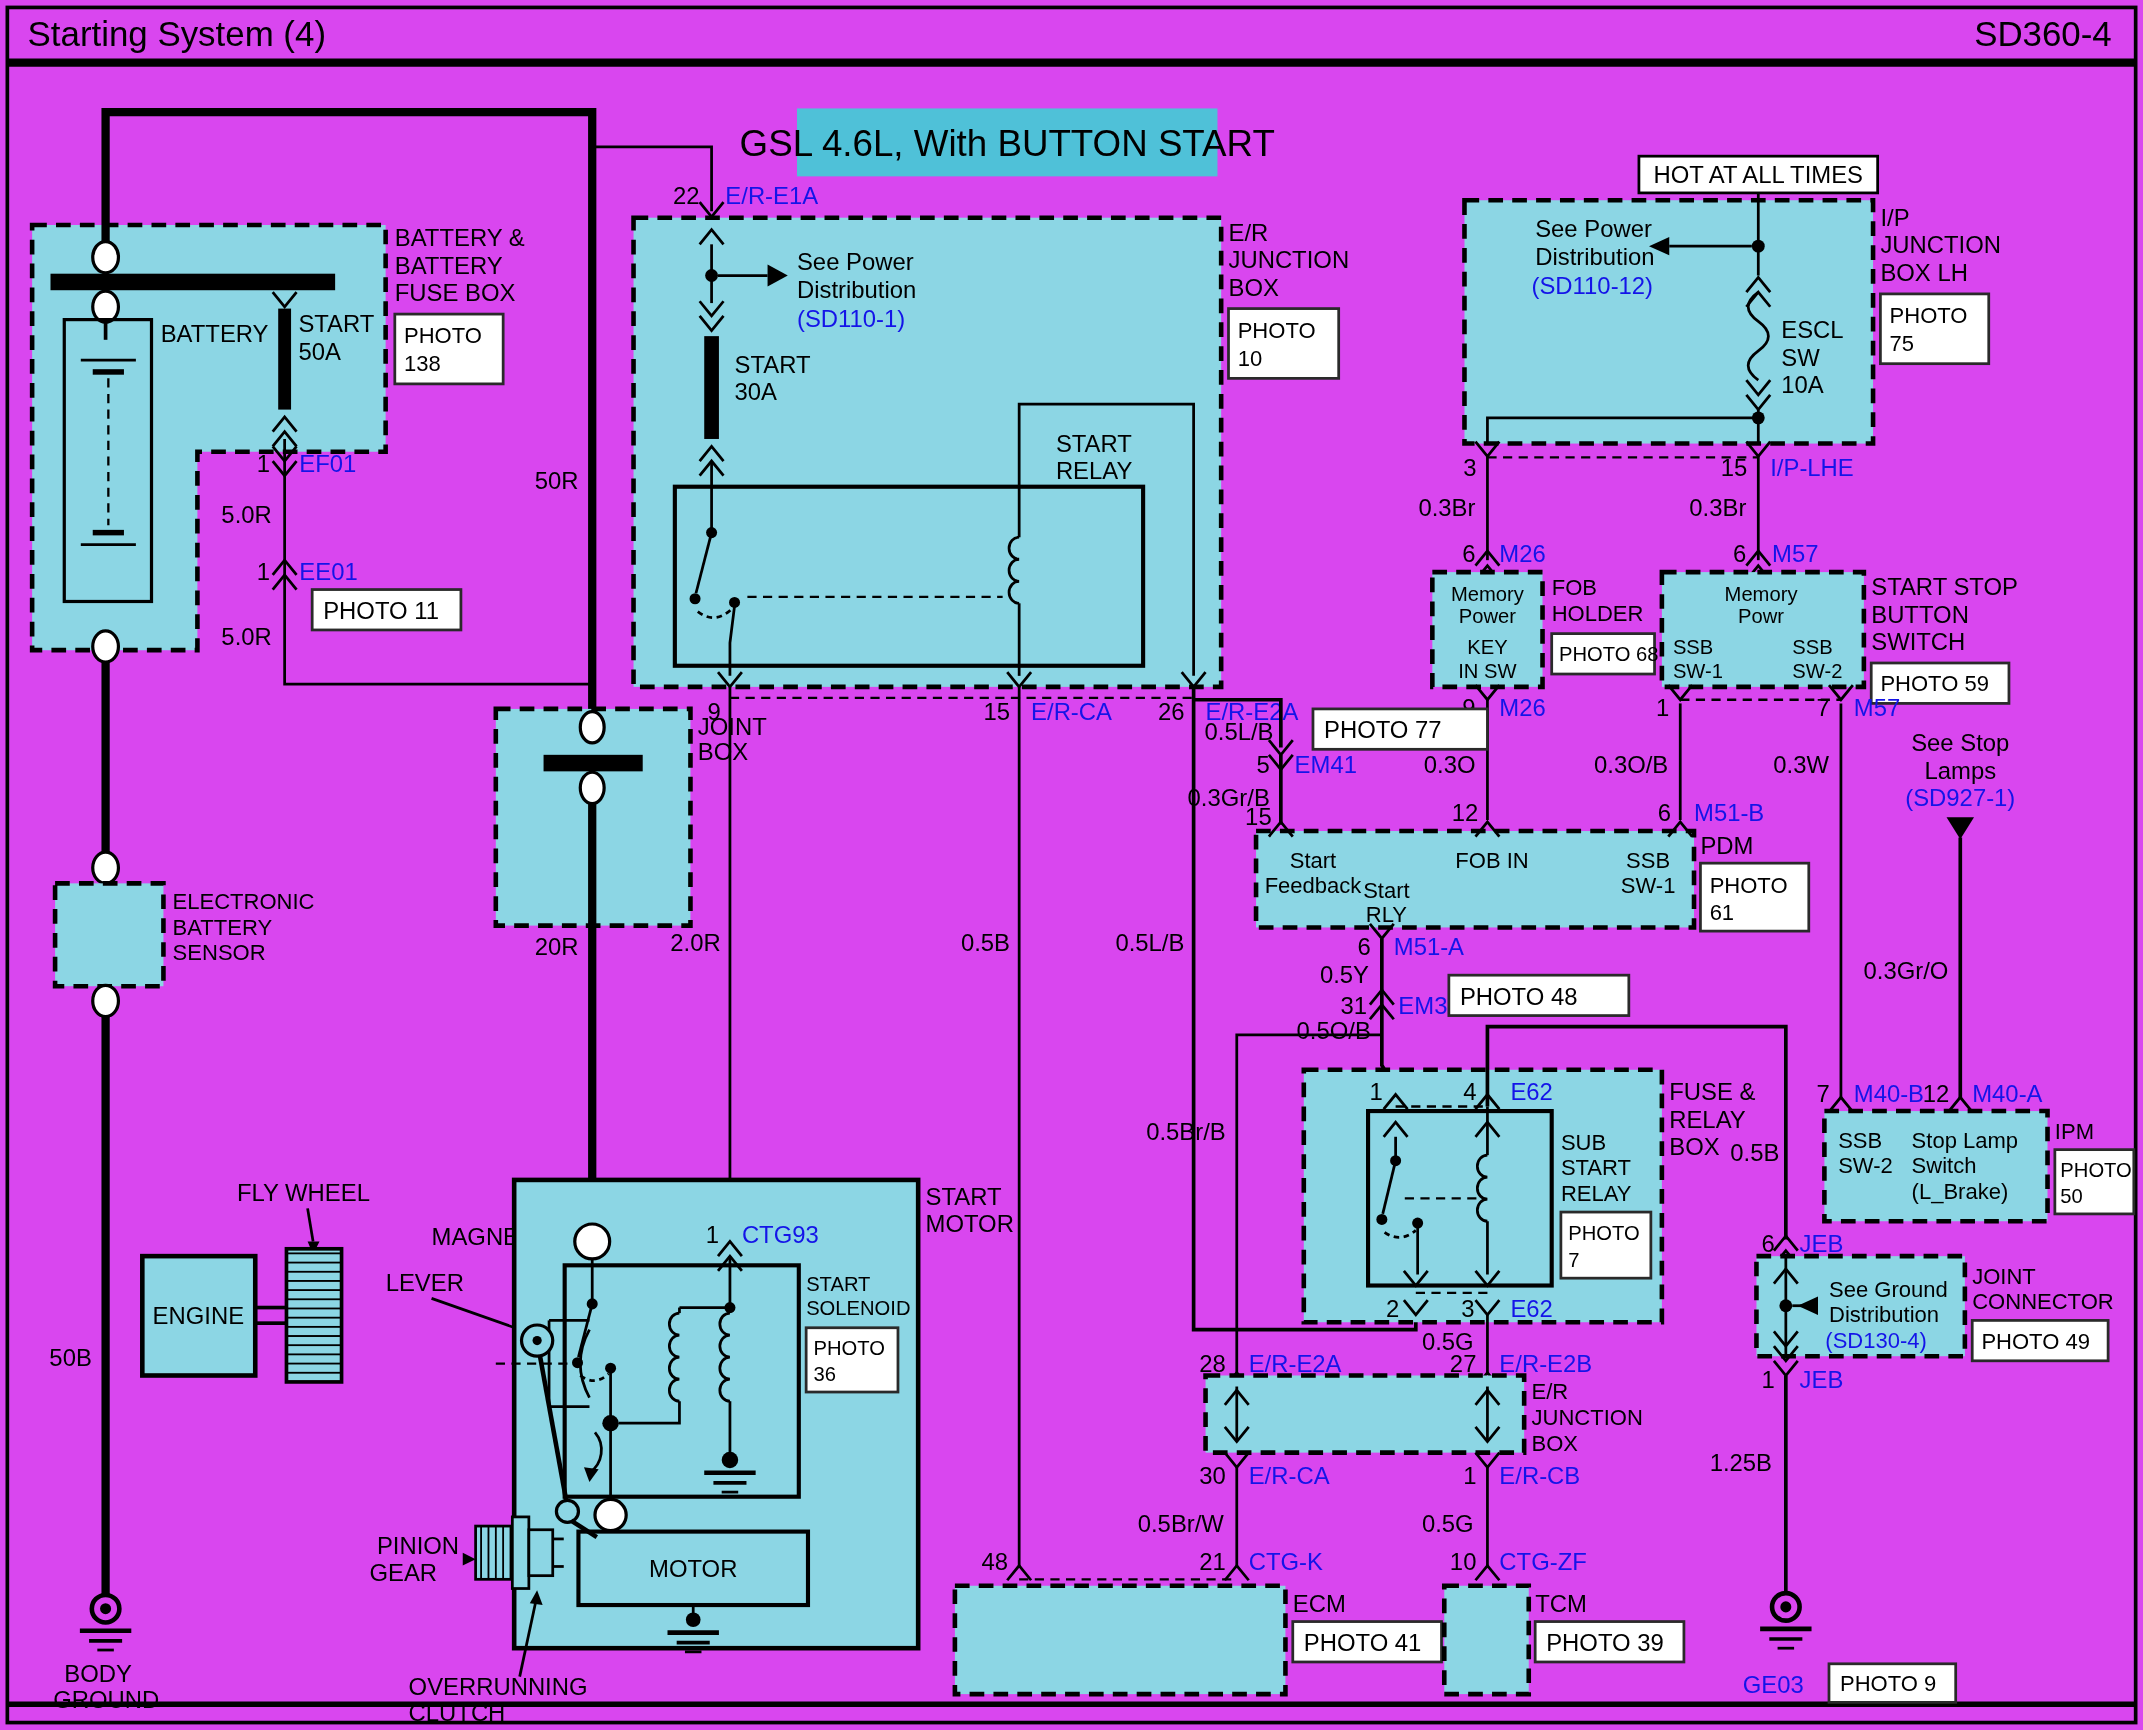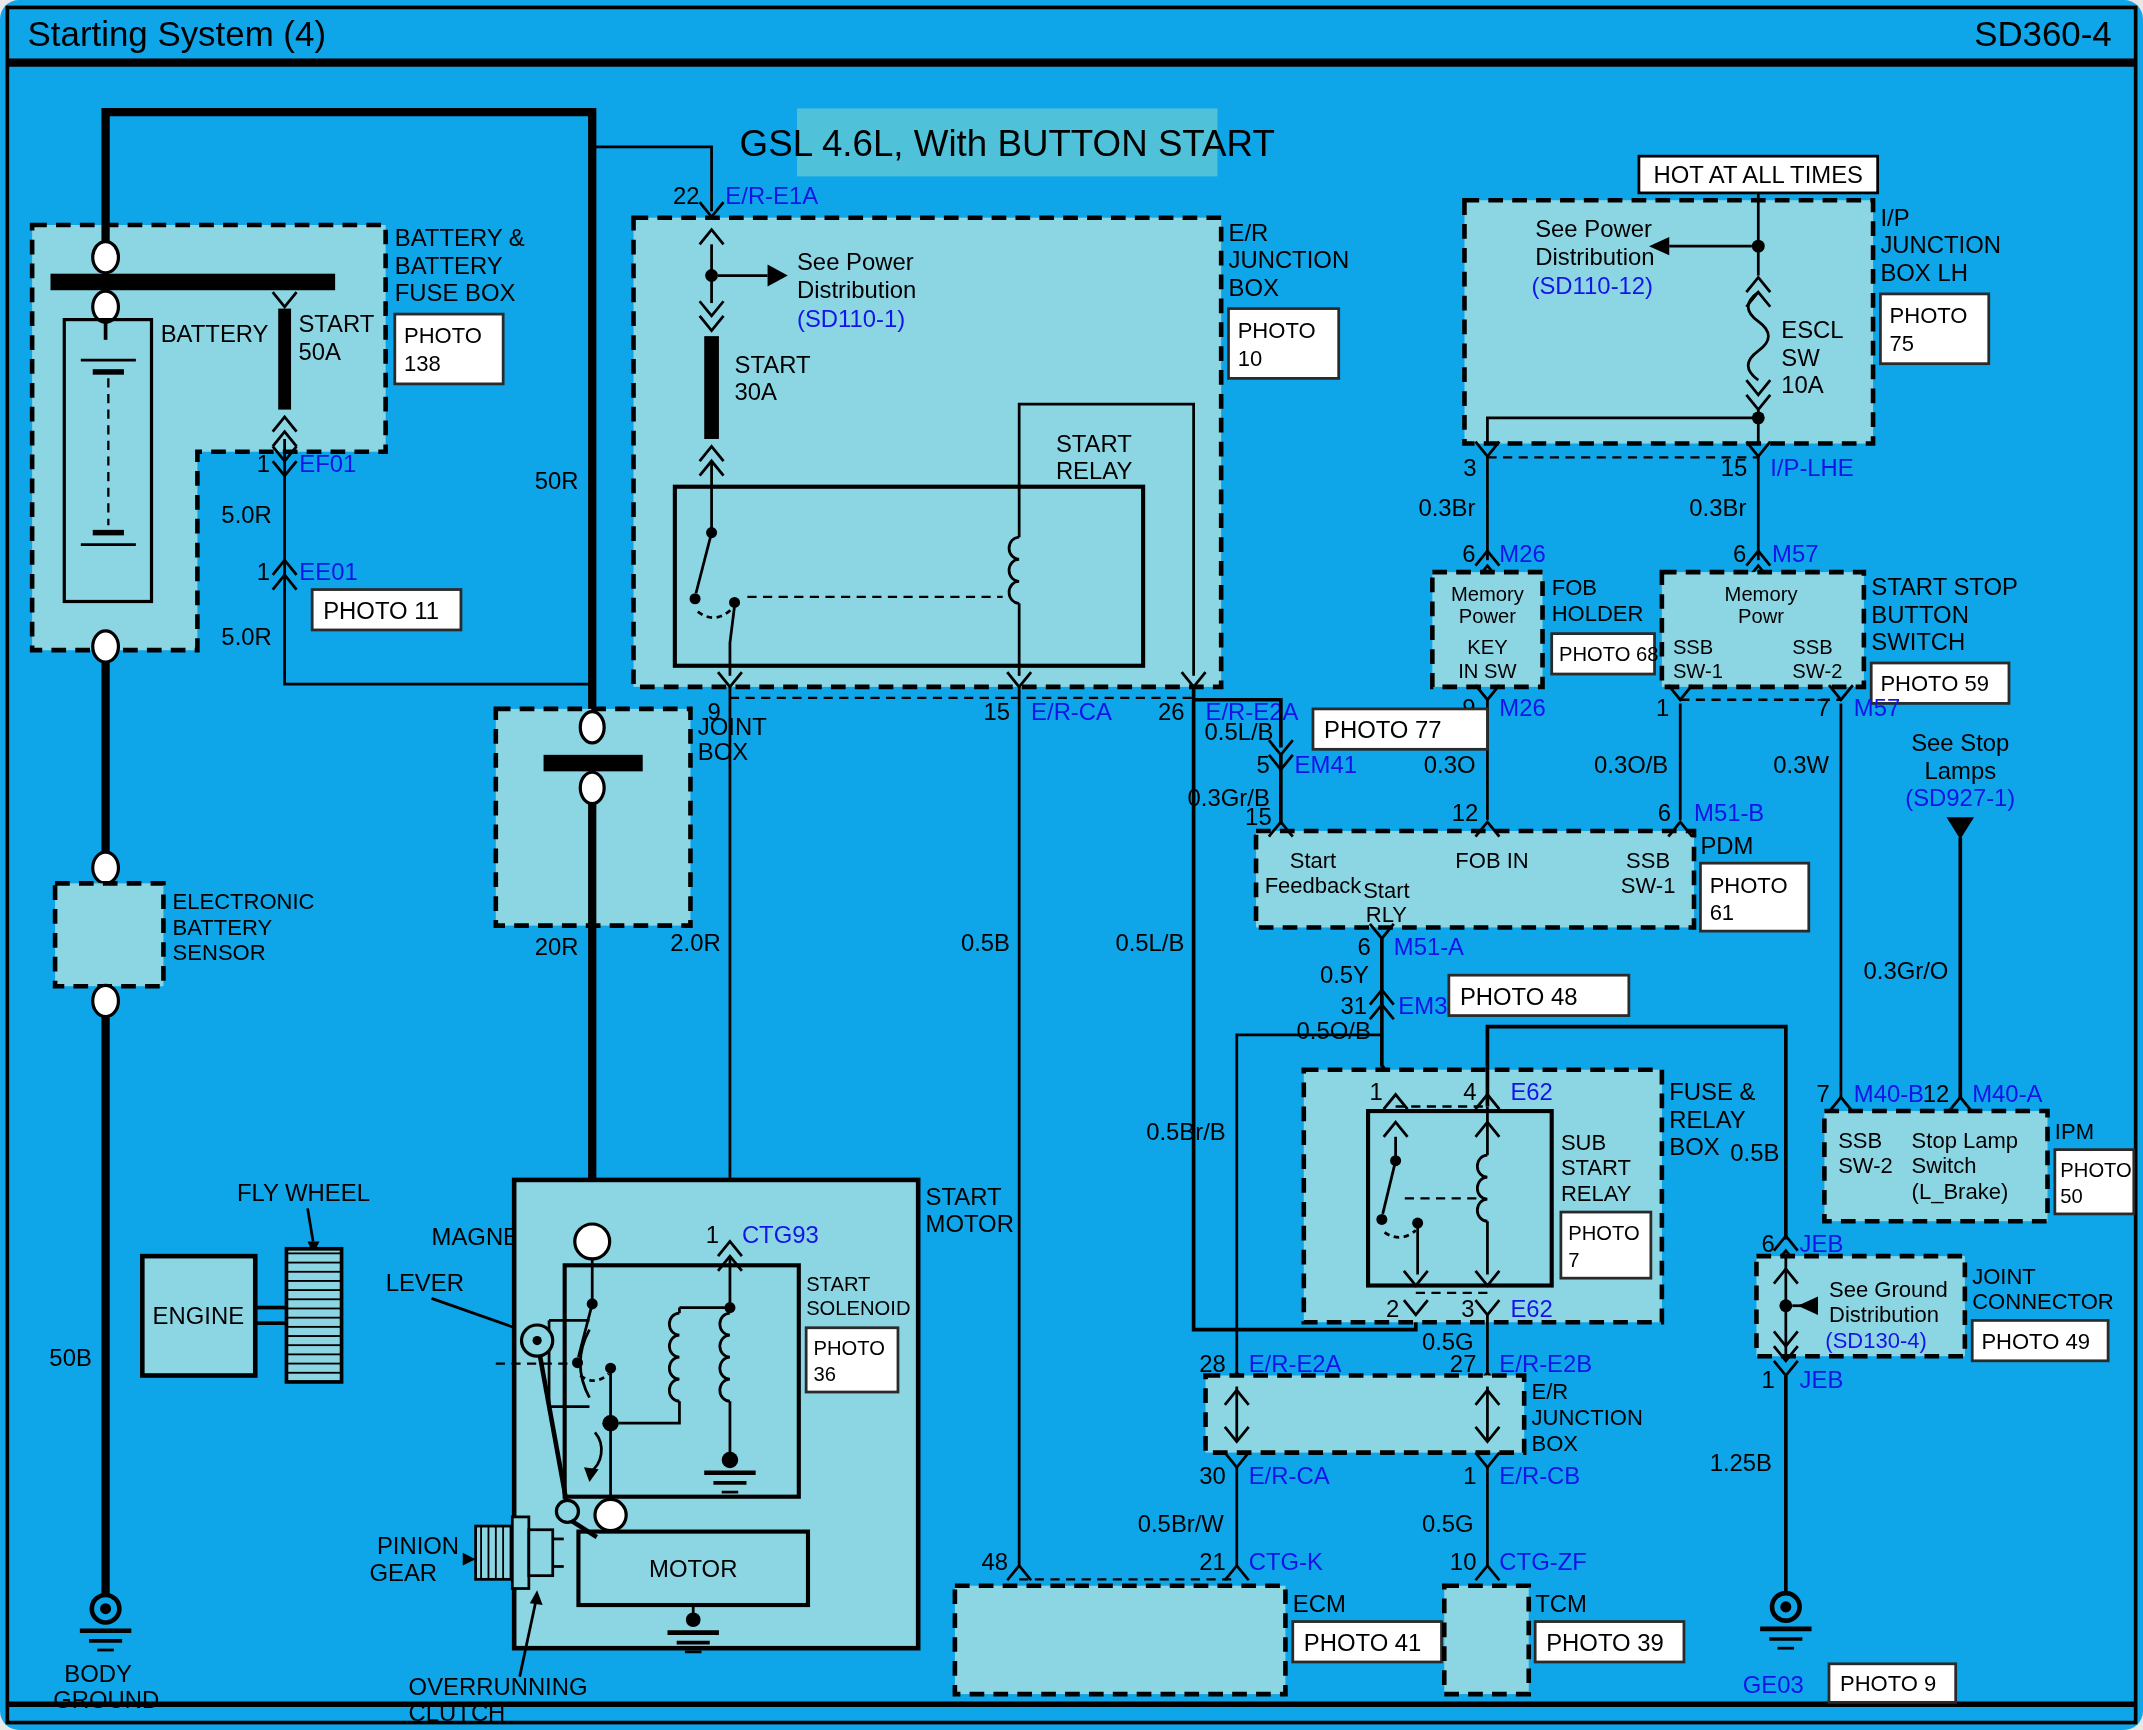--- a/index.html
+++ b/index.html
@@ -1,16 +1,16 @@
 <!DOCTYPE html>
 <html style="font-size:14.7px"><head>
 <meta charset="utf-8">
 <style>
   html,body{margin:0;padding:0;background:#e8e8e8;}
-  .stage{position:relative;width:2143px;height:1730px;background:#0ea5e9;font-family:"Liberation Sans",sans-serif;border-radius:19px;}
+  .stage{position:relative;width:2143px;height:1730px;background:#d946ef;font-family:"Liberation Sans",sans-serif;}
   svg{position:absolute;left:0;top:0;}
   svg text{font-family:"Liberation Sans","DejaVu Sans",sans-serif;fill:#000;}
   .t26{font-size:26px;}
   .t24{font-size:24px;}
   .t22{font-size:22px;}
   .hdr{font-size:38px;}
   .bant{font-size:40px;}
   .blue{fill:#1414e8;}
   .end{text-anchor:end;}
   .mid{text-anchor:middle;}

